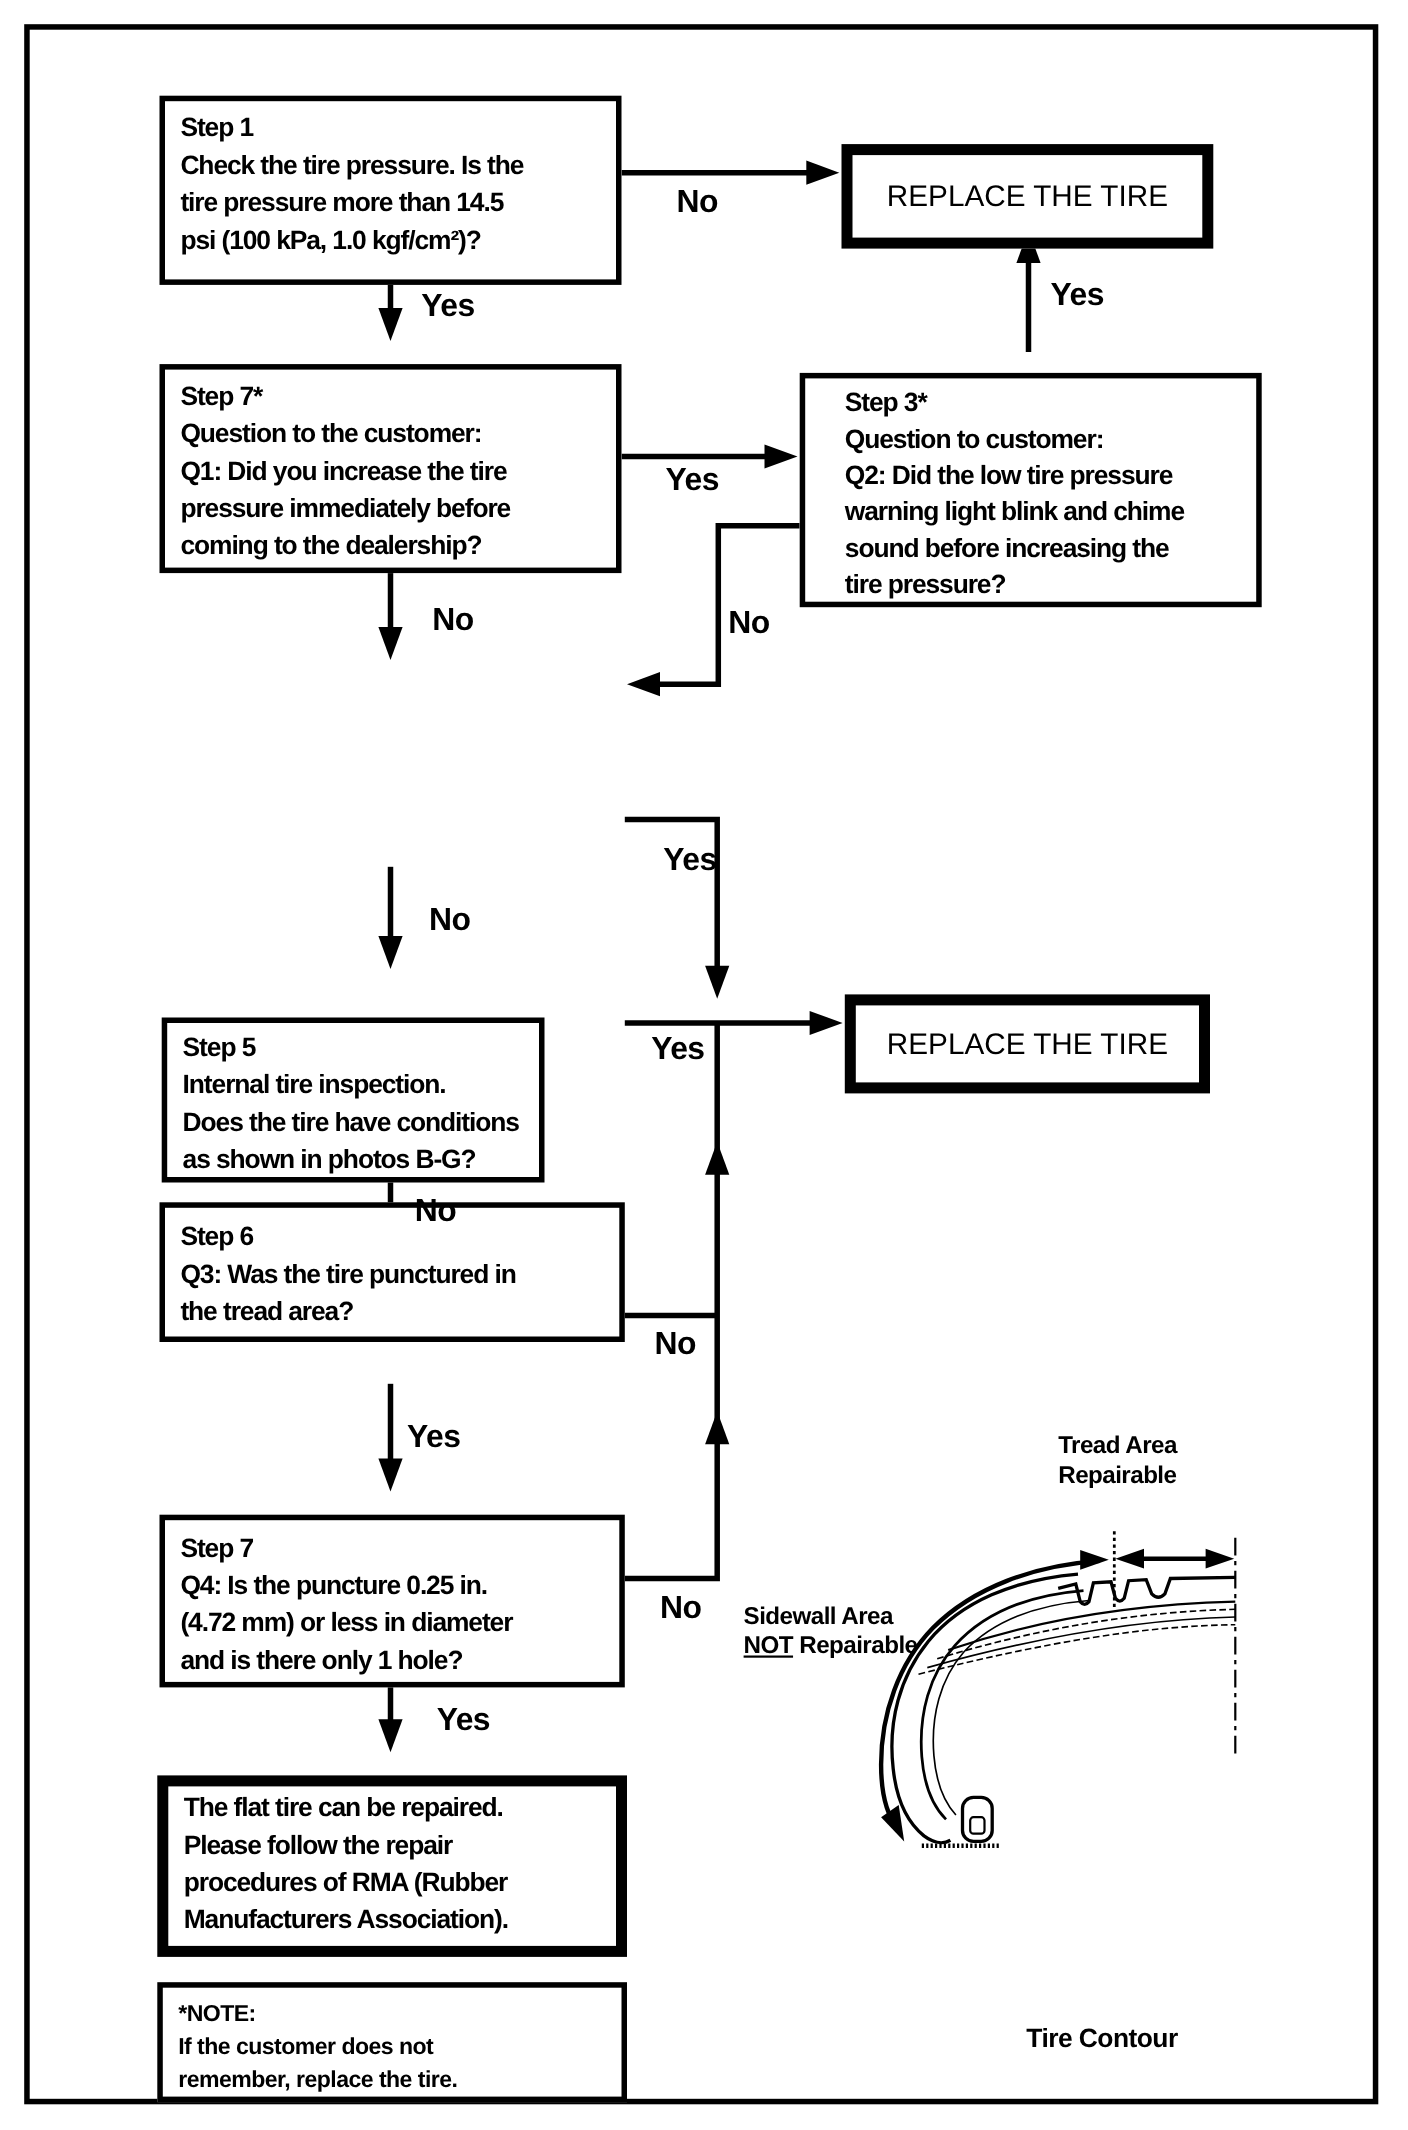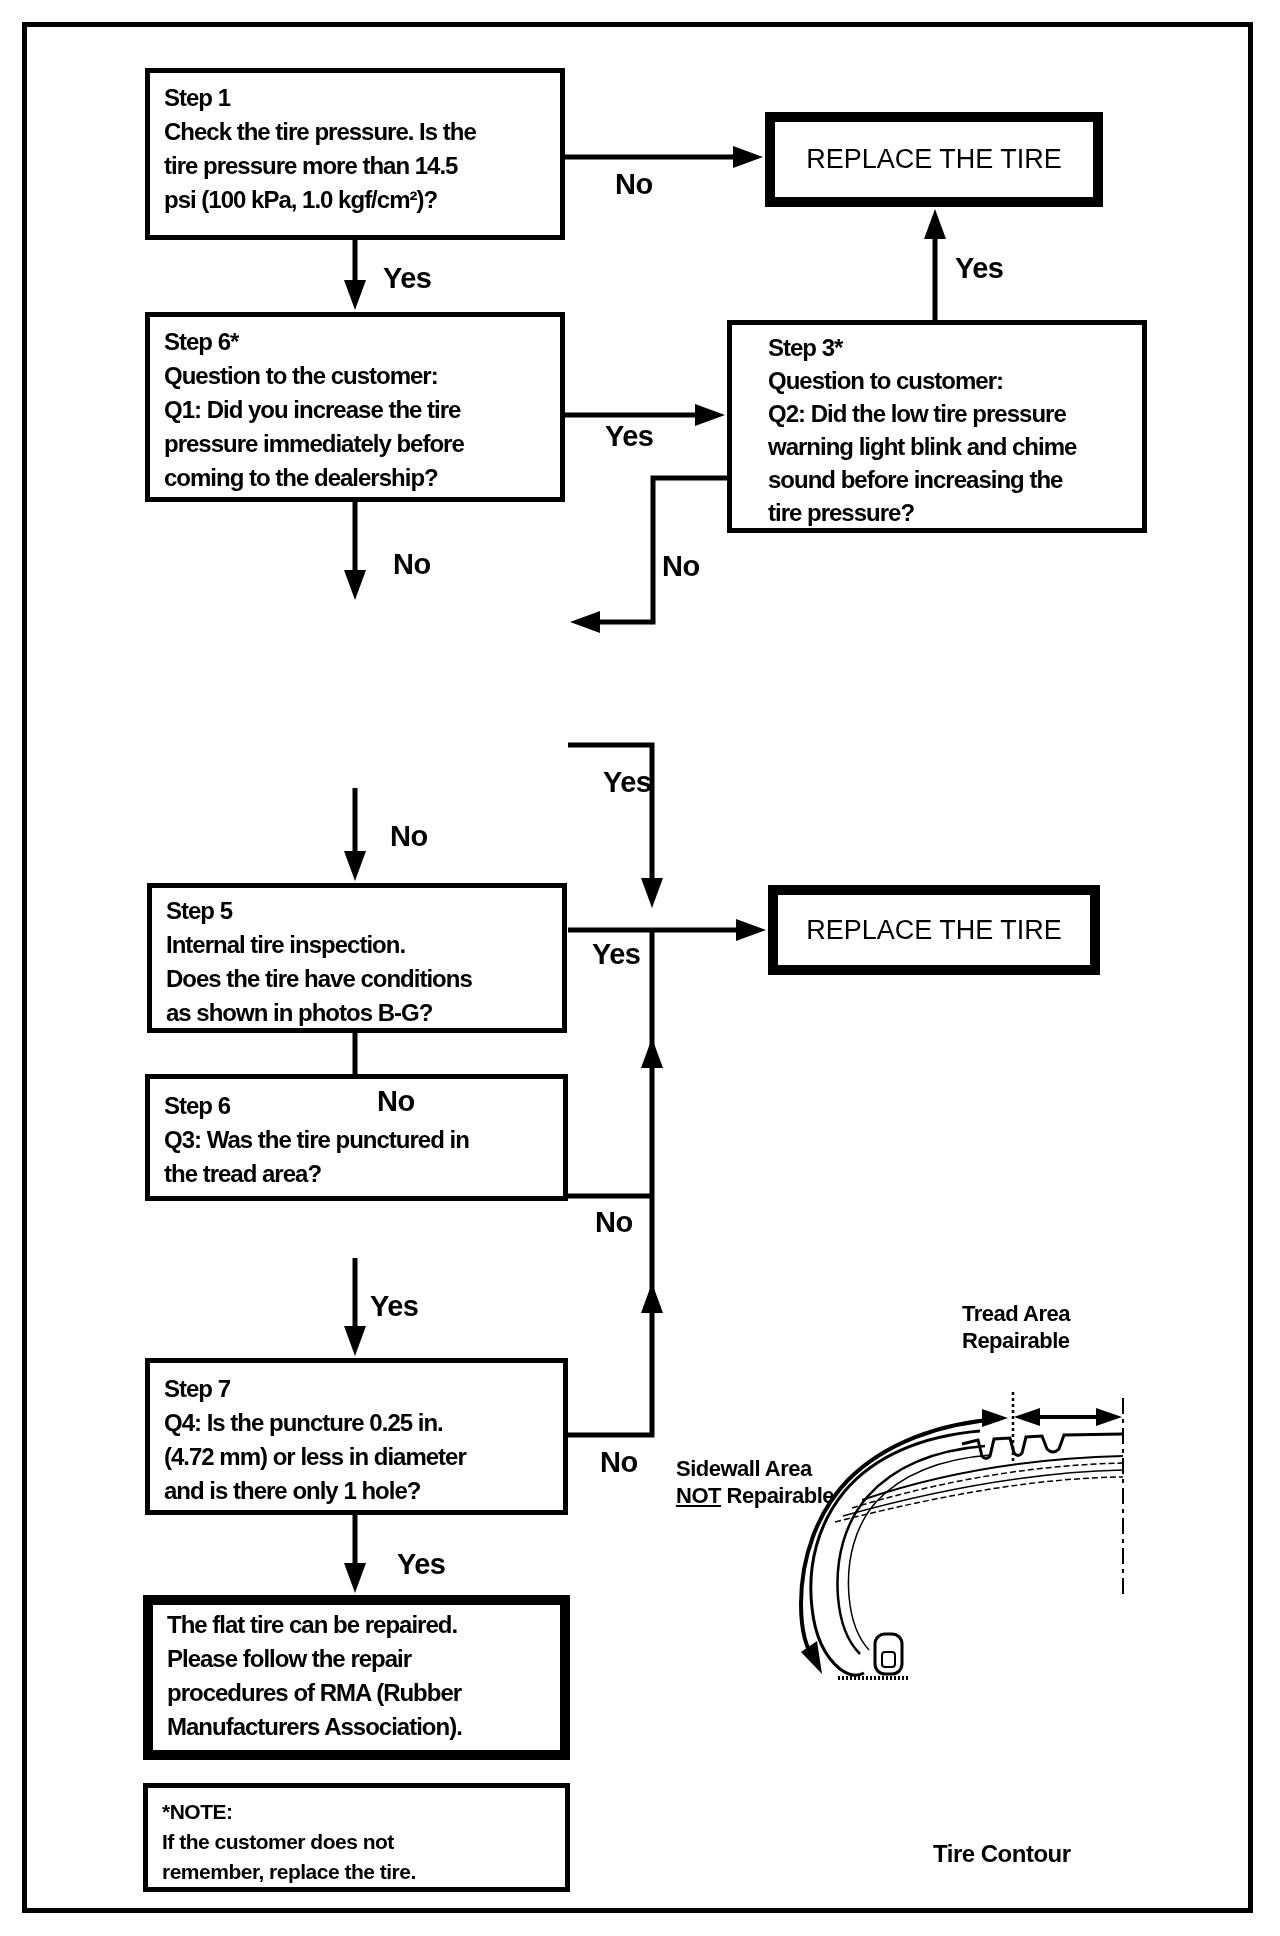--- a/index.html
+++ b/index.html
@@ -6,21 +6,21 @@
   .canvas{
     position:relative;width:1280px;height:1936px;background:#ffffff;
     font-family:"Liberation Sans",sans-serif;color:#000;overflow:hidden;
   }
   .frame{
     position:absolute;left:22px;top:22px;width:1231px;height:1891px;
     border:5px solid #000;box-sizing:border-box;
   }
   svg.layer{position:absolute;left:0;top:0;width:1280px;height:1936px;}
   .box{
-    position:absolute;background:#fff;border:5px solid #000;box-sizing:border-box;z-index:3;
+    position:absolute;background:#fff;border:5px solid #000;box-sizing:border-box;z-index:3;margin-top:19px;
   }
   .box.thick{border-width:10px;}
   .boxtext{
     font-weight:bold;font-size:24px;line-height:34px;letter-spacing:-1px;
     white-space:pre;padding:8px 14px;
   }
   .s3text{line-height:33px;padding-top:6px;padding-left:36px;}
   .notetext{font-size:21px;line-height:30px;padding:9px 14px;letter-spacing:-0.5px;}
   .replabel{
     display:flex;align-items:center;justify-content:center;height:100%;
@@ -120,38 +120,38 @@
 Check the tire pressure. Is the
 tire pressure more than 14.5
 psi (100 kPa, 1.0 kgf/cm²)?</div>
   </div>
 
   <div class="box thick" style="left:765px;top:112px;width:338px;height:95px">
     <div class="replabel">REPLACE THE TIRE</div>
   </div>
 
   <div class="box" style="left:145px;top:312px;width:420px;height:190px">
-    <div class="boxtext">Step 6*
+    <div class="boxtext">Step 7*
 Question to the customer:
 Q1: Did you increase the tire
 pressure immediately before
 coming to the dealership?</div>
   </div>
 
   <div class="box" style="left:727px;top:320px;width:420px;height:213px">
     <div class="boxtext s3text">Step 3*
 Question to customer:
 Q2: Did the low tire pressure
 warning light blink and chime
 sound before increasing the
 tire pressure?</div>
   </div>
 
 
-  <div class="box" style="left:147px;top:883px;width:420px;height:150px">
+  <div class="box" style="left:147px;top:906px;width:348px;height:150px">
     <div class="boxtext" style="padding-top:6px">Step 5
 Internal tire inspection.
 Does the tire have conditions
 as shown in photos B-G?</div>
   </div>
 
   <div class="box thick" style="left:768px;top:885px;width:332px;height:90px">
     <div class="replabel">REPLACE THE TIRE</div>
   </div>
 

